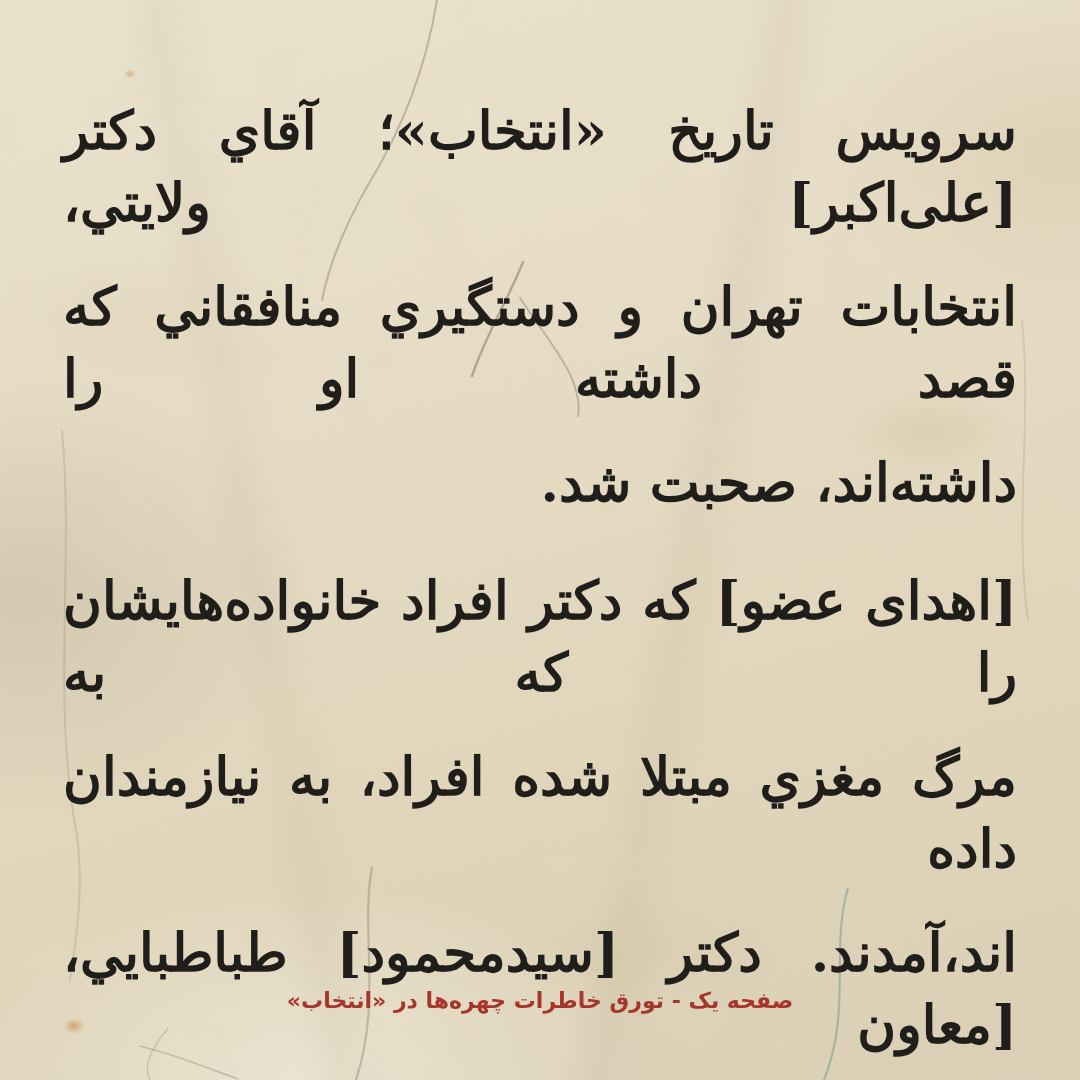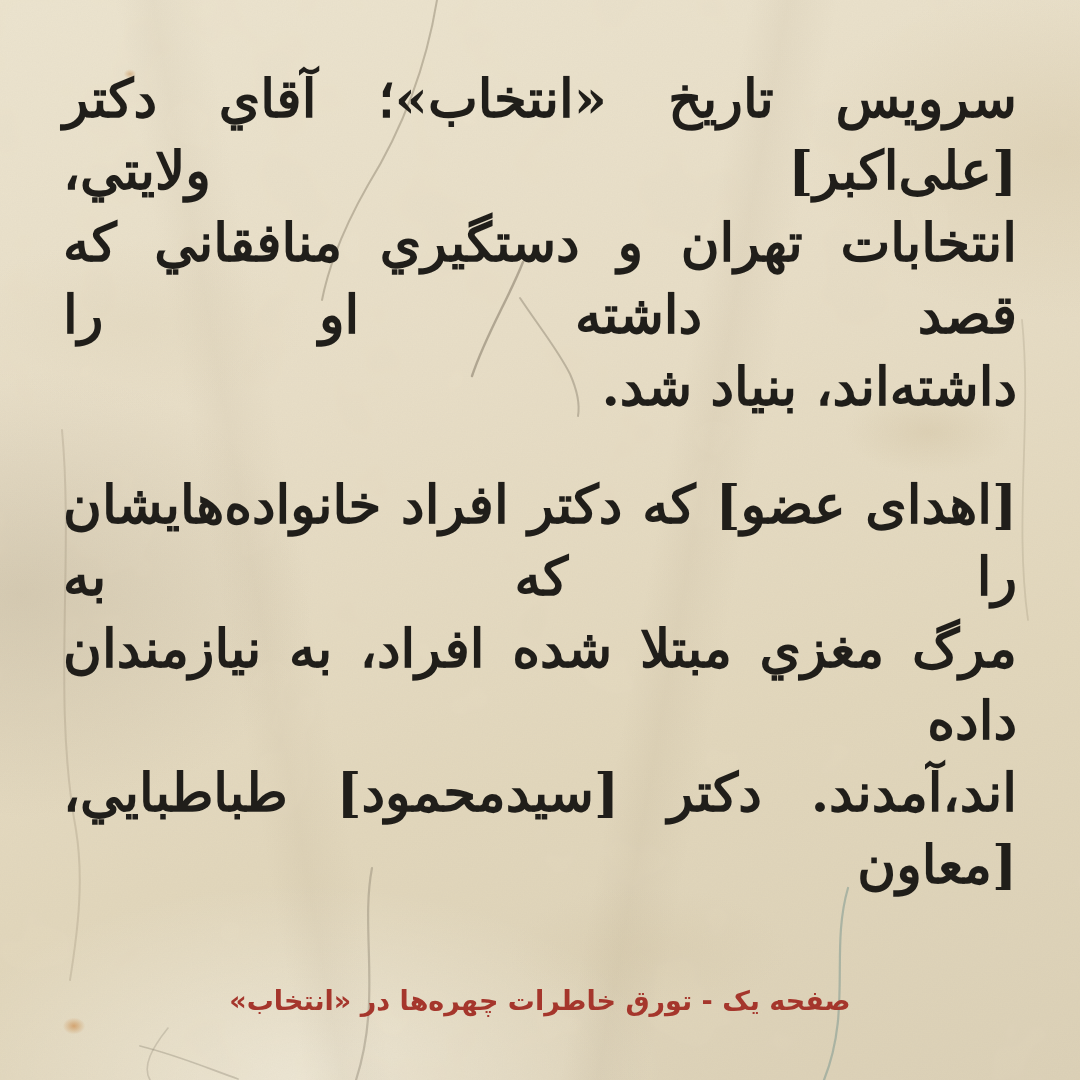--- a/index.html
+++ b/index.html
@@ -51,34 +51,35 @@
     line-height: 72px;
     font-weight: 600;
     letter-spacing: 0;
   }
   .para { margin: 0 0 46px 0; }
   .para:last-child { margin-bottom: 0; }
   .line {
     direction: rtl;
     text-align: right;
     white-space: normal;
+    margin-top: 32px;
   }
   .line.just {
     text-align: justify;
     text-align-last: justify;
     text-justify: inter-word;
   }
   .footer-caption {
     position: absolute;
     left: 0;
     right: 0;
     bottom: 62px;
     direction: rtl;
     text-align: center;
-    font-size: 27px;
+    font-size: 22px;
     line-height: 34px;
     font-weight: bold;
     font-family: "DejaVu Sans", sans-serif;
   }
 </style>
 </head>
 <body>
 
 <div class="canvas">
 
@@ -103,21 +104,21 @@
       <path d="M168,1028 C152,1048 142,1066 150,1080" stroke="rgba(120,112,95,0.25)" stroke-width="1.6"></path>
       <path d="M848,888 C830,950 852,1010 824,1080" stroke="rgba(108,142,138,0.45)" stroke-width="2.2"></path>
       <path d="M1022,320 C1032,420 1014,520 1028,620" stroke="rgba(130,118,95,0.20)" stroke-width="1.8"></path>
     </g>
   </svg>
 
   <div class="article" style="color: rgb(32, 30, 26);">
     <div class="para">
       <div class="line just">سرويس تاريخ «انتخاب»؛ آقاي دكتر [علی‌اكبر] ولايتي،</div>
       <div class="line just">انتخابات تهران و دستگيري منافقاني كه قصد داشته او را</div>
-      <div class="line">داشته‌اند، بنياد شد.</div>
+      <div class="line">داشته‌اند، صحبت شد.</div>
     </div>
     <div class="para">
       <div class="line just">[اهدای عضو] كه دكتر افراد خانواده‌هايشان را كه به</div>
       <div class="line just">مرگ مغزي مبتلا شده افراد، به نيازمندان داده</div>
       <div class="line just">اند،آمدند. دكتر [سيدمحمود] طباطبايي، [معاون</div>
 
     </div>
   </div>
 
   <div class="footer-caption" style="color: rgb(165, 54, 44);">صفحه یک - تورق خاطرات چهره‌ها در «انتخاب»</div>

